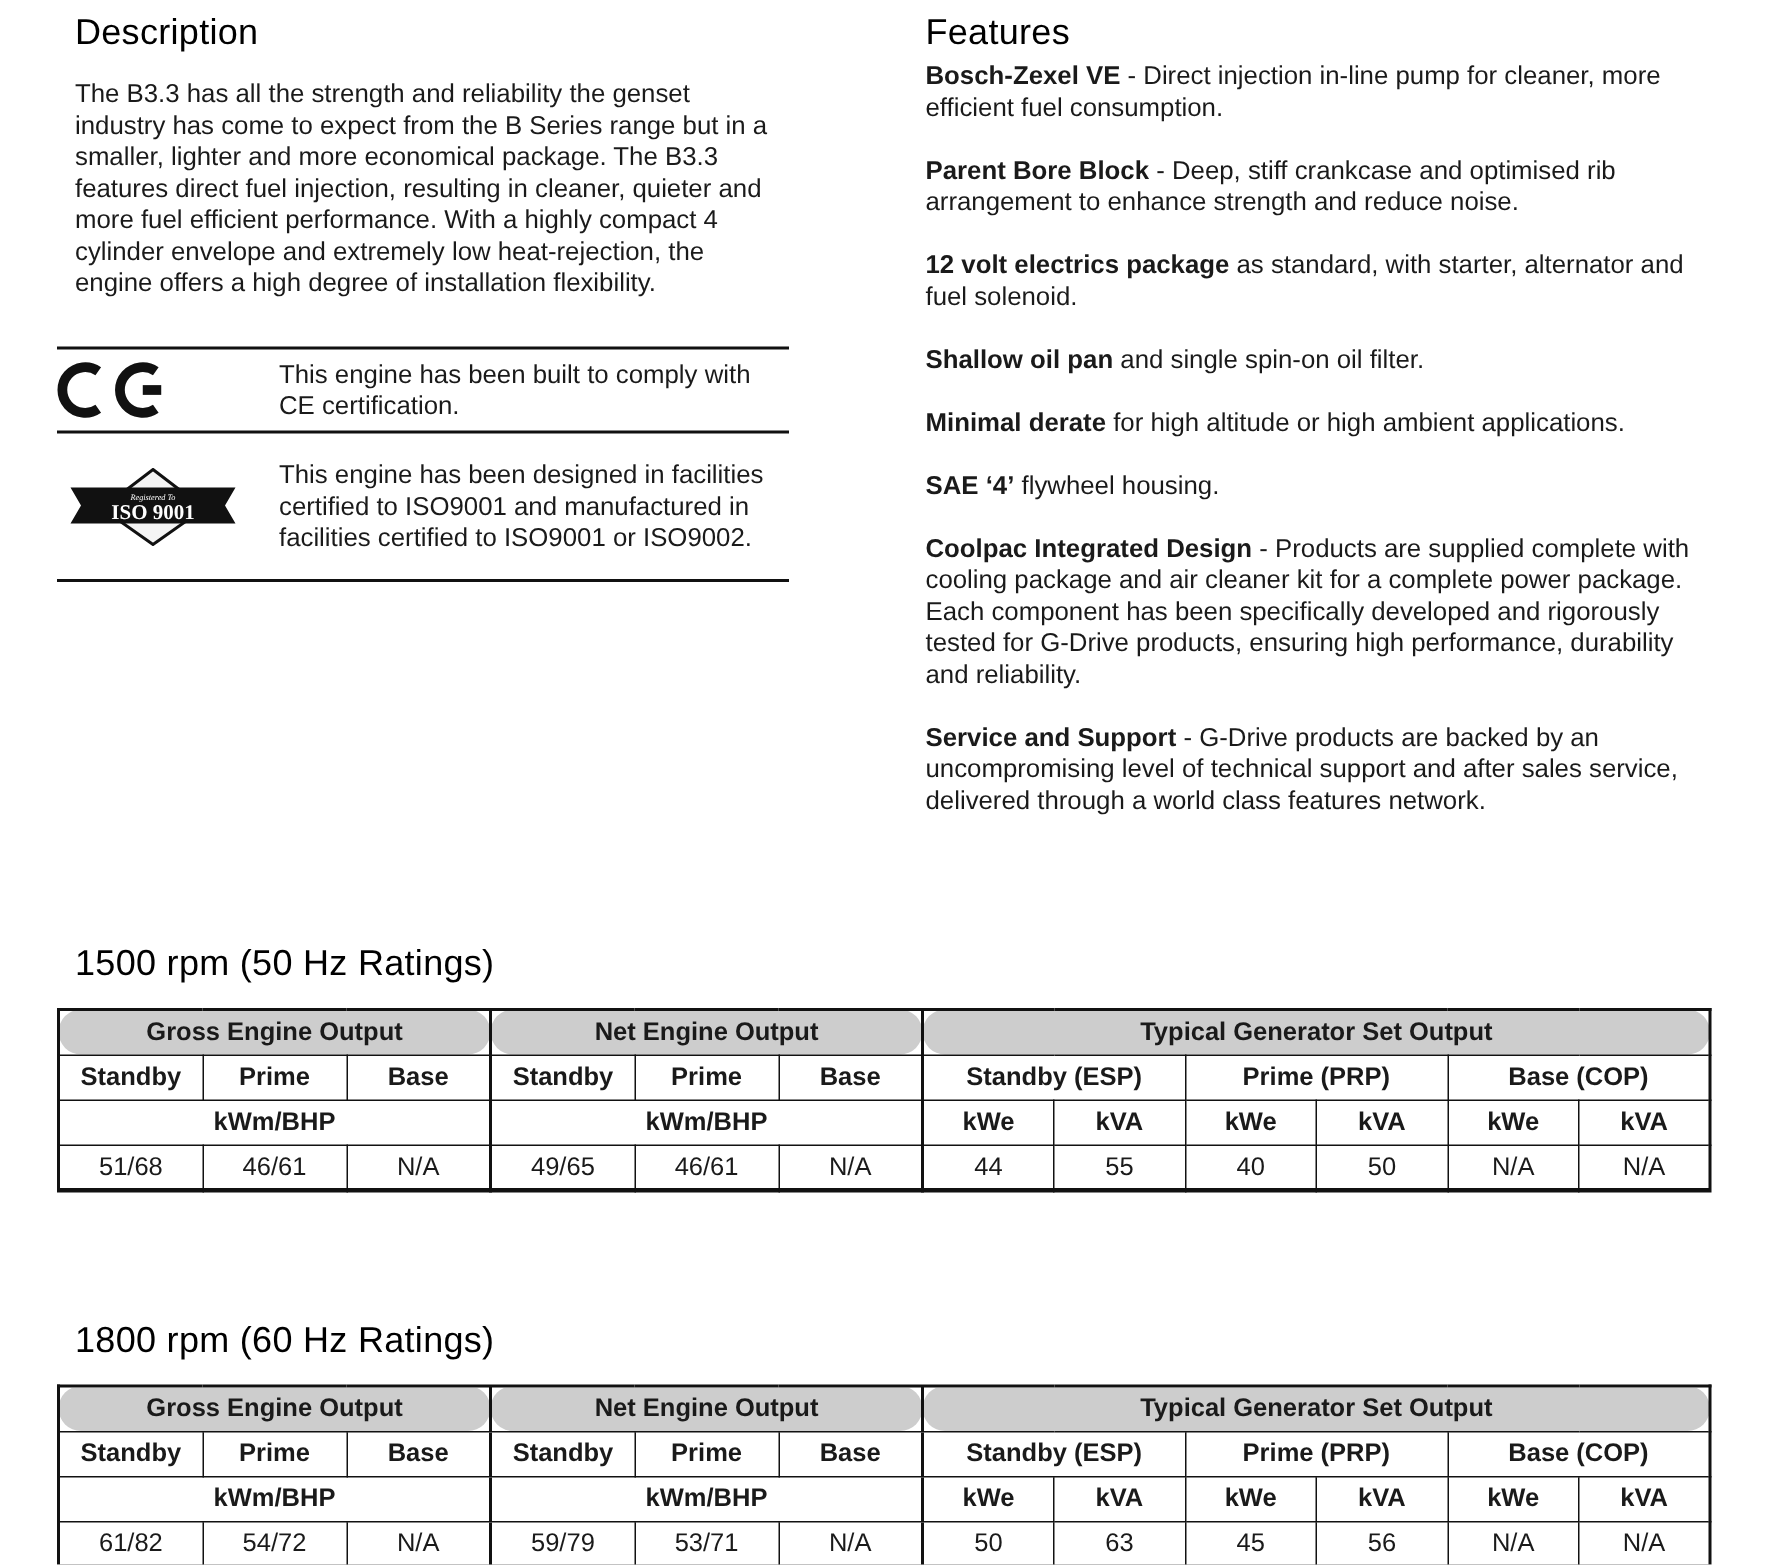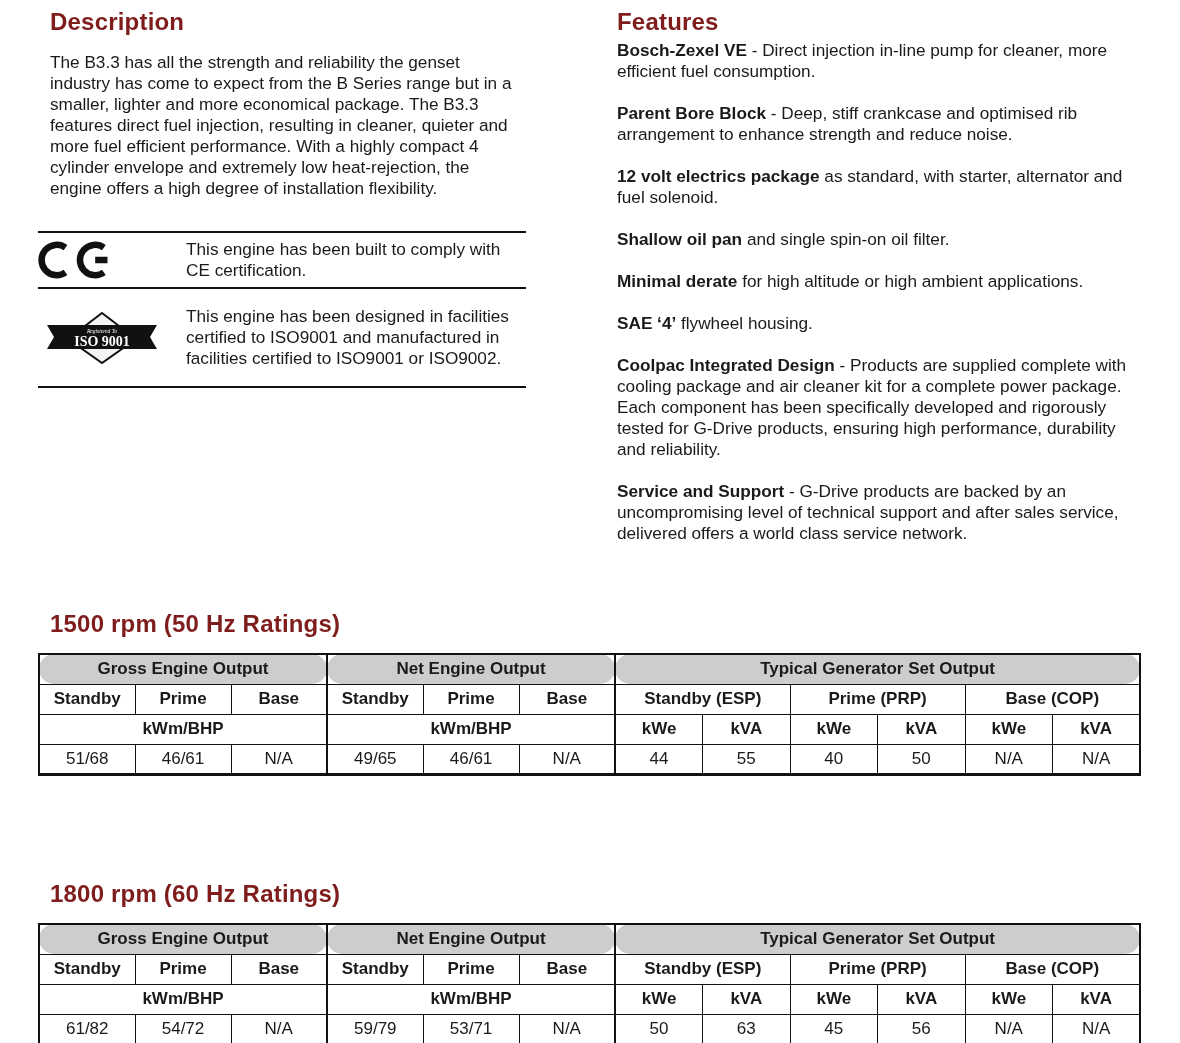--- a/index.html
+++ b/index.html
@@ -8,23 +8,23 @@
     font-family: "Liberation Sans", sans-serif;
     color: #1a1a1a;
     width: 1180px;
     height: 1043px;
     position: relative;
     overflow: hidden;
   }
   .page { position: relative; width: 1180px; height: 1043px; background:#fff; }
 
   h1.red, h2.red {
-    color: #7f1d1d;
+    color: #000000;
     font-size: 24px;
-    font-weight: bold;
+    font-weight: normal;
     letter-spacing: 0.2px;
   }
 
   
   .col-left { position: absolute; left: 50px; top: 8px; width: 468px; }
   .col-left h1 { margin-bottom: 16px; }
   .body-text { font-size: 17.2px; line-height: 21px; }
 
   
   .certs { position: absolute; left: 38px; top: 231px; width: 488px; }
@@ -36,21 +36,21 @@
   .cert-text { font-size: 17.2px; line-height: 21px; }
 
   
   .col-right { position: absolute; left: 617px; top: 8px; width: 527px; }
   .col-right h1 { margin-bottom: 4px; }
   .feature { font-size: 17.2px; line-height: 21px; margin-bottom: 21px; }
   .feature b { font-weight: bold; }
 
   
   .ratings { position: absolute; left: 38px; width: 1104px; }
-  .ratings-1500 { top: 610px; }
+  .ratings-1500 { top: 629px; }
   .ratings-1800 { top: 880px; }
   .ratings h2 { margin: 0 0 15px 12px; }
 
   table.ratings-table {
     width: 1102px;
     border-collapse: collapse;
     table-layout: fixed;
     border: 2px solid #111;
     border-bottom-width: 3px;
   }
@@ -107,21 +107,21 @@
 
   <section class="col-right">
     <h1 class="red">Features</h1>
     <p class="feature"><b>Bosch-Zexel VE</b><span> - Direct injection in-line pump for cleaner, more efficient fuel consumption.</span></p>
     <p class="feature"><b>Parent Bore Block</b><span> - Deep, stiff crankcase and optimised rib arrangement to enhance strength and reduce noise.</span></p>
     <p class="feature"><b>12 volt electrics package</b><span> as standard, with starter, alternator and fuel solenoid.</span></p>
     <p class="feature"><b>Shallow oil pan</b><span> and single spin-on oil filter.</span></p>
     <p class="feature"><b>Minimal derate</b><span> for high altitude or high ambient applications.</span></p>
     <p class="feature"><b>SAE ‘4’</b><span> flywheel housing.</span></p>
     <p class="feature"><b>Coolpac Integrated Design</b><span> - Products are supplied complete with cooling package and air cleaner kit for a complete power package. Each component has been specifically developed and rigorously tested for G-Drive products, ensuring high performance, durability and reliability.</span></p>
-    <p class="feature"><b>Service and Support</b><span> - G-Drive products are backed by an uncompromising level of technical support and after sales service, delivered offers a world class service network.</span></p>
+    <p class="feature"><b>Service and Support</b><span> - G-Drive products are backed by an uncompromising level of technical support and after sales service, delivered through a world class features network.</span></p>
   </section>
 
   <section class="ratings ratings-1500">
     <h2 class="red">1500 rpm (50 Hz Ratings)</h2>
     <table class="ratings-table">
       <colgroup>
         <col class="engine-col">
           <col class="engine-col">
           <col class="engine-col">
         <col class="engine-col">

